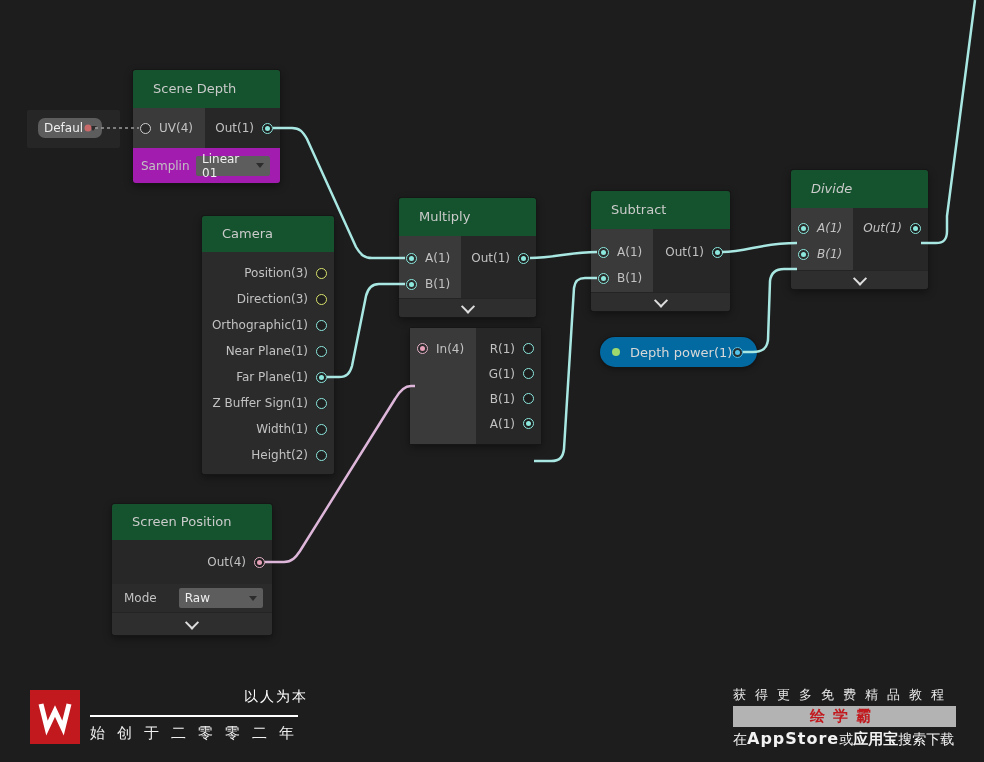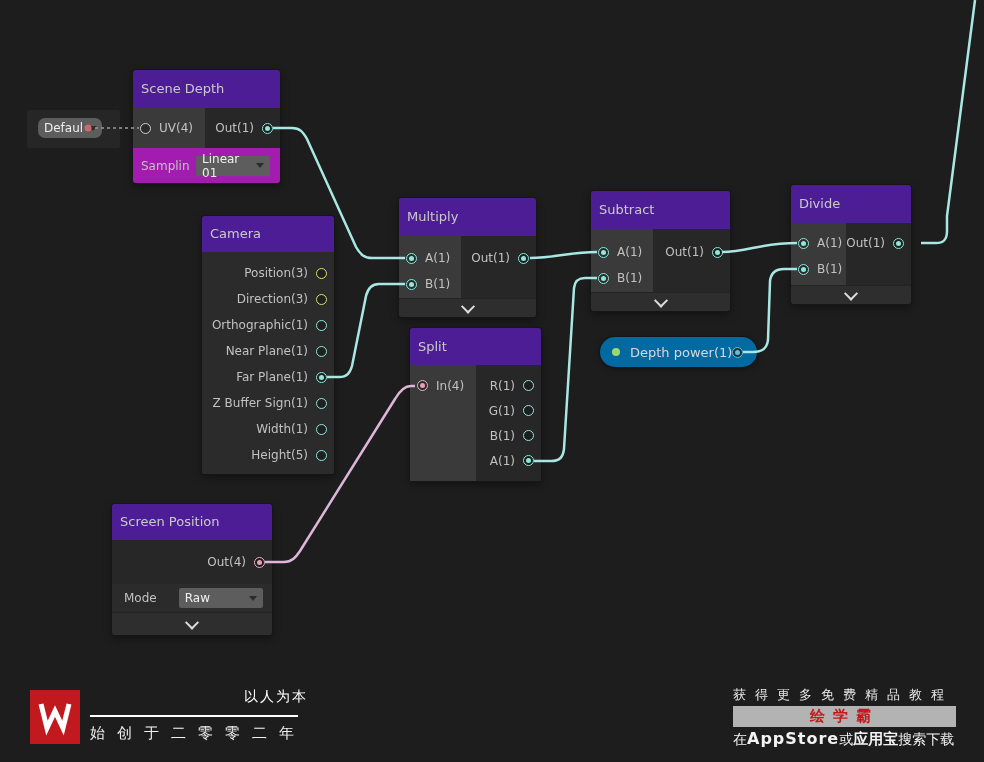--- a/index.html
+++ b/index.html
@@ -1,22 +1,22 @@
 <!DOCTYPE html>
 <html><head>
 <meta charset="utf-8">
 <style>
   html,body{margin:0;padding:0;background:#151515;}
   #canvas{position:relative;width:984px;height:762px;background:#1d1d1e;overflow:hidden;
           font-family:"DejaVu Sans","Liberation Sans",sans-serif;font-size:12px;color:#c6c6c6;}
   
   .node{position:absolute;background:#2e2e2f;border-radius:3px;
         box-shadow:0 0 0 1px #161617,0 3px 8px rgba(0,0,0,.45);}
-  .ntitle{height:38px;line-height:38px;padding:0 8px;font-size:13px;color:#cbcbcb;
-          background:#4c1d95;border-radius:3px 3px 0 0;box-sizing:border-box;}
+  .ntitle{height:38px;line-height:38px;padding:0 20px;font-size:13px;color:#cbcbcb;
+          background:#14532d;border-radius:3px 3px 0 0;box-sizing:border-box;}
   .nbody{display:flex;background:#272728;}
   .incol{background:#3a3a3b;}
   .outcol{background:#272728;flex:1;}
   .row{display:flex;align-items:center;height:26px;}
   .row.in .port{margin-left:7px;margin-right:8px;}
   .row.out{justify-content:flex-end;}
   .row.out .port{margin-right:7px;margin-left:8px;}
   .plabel{color:#c2c2c2;font-size:12px;white-space:nowrap;}
   .port{position:relative;width:11px;height:11px;border-radius:50%;flex:none;
         box-sizing:border-box;border:1.5px solid #8ce8dd;background:rgba(0,0,0,.25);}
@@ -118,21 +118,21 @@
         </div>
       <div class="row out">
         <span class="plabel">Z Buffer Sign(1)</span>
         <span class="port p-teal"></span>
         </div>
       <div class="row out">
         <span class="plabel">Width(1)</span>
         <span class="port p-teal"></span>
         </div>
       <div class="row out">
-        <span class="plabel">Height(5)</span>
+        <span class="plabel">Height(2)</span>
         <span class="port p-teal"></span>
         </div>
     </div>
   </div>
 
   <div class="node" style="left:399px;top:198px;width:137px;">
     <div class="ntitle">Multiply</div>
     <div class="nbody" style="height:62px;">
       <div class="incol" style="width:62px;padding-top:9px;">
         <div class="row in">
@@ -150,21 +150,20 @@
           <span class="port p-teal on"></span>
           </div>
       </div>
     </div>
     <div class="chevstrip">
       <span class="chev"></span>
       </div>
   </div>
 
   <div class="node" style="left:410px;top:328px;width:131px;">
-    <div class="ntitle" style="height:37px;line-height:37px;">Split</div>
     <div class="nbody" style="height:116px;">
       <div class="incol" style="width:66px;padding-top:8px;">
         <div class="row in" style="height:25px;">
             <span class="port p-pink on"></span>
           <span class="plabel">In(4)</span>
           </div>
       </div>
       <div class="outcol" style="padding-top:8px;">
         <div class="row out" style="height:25px;">
             <span class="plabel">R(1)</span>
@@ -204,21 +203,21 @@
             <span class="plabel">Out(1)</span>
           <span class="port p-teal on"></span>
           </div>
       </div>
     </div>
     <div class="chevstrip">
       <span class="chev"></span>
       </div>
   </div>
 
-  <div class="node" style="left:791px;top:185px;width:120px;">
+  <div class="node" style="left:791px;top:170px;width:137px;font-style:italic;">
     <div class="ntitle">Divide</div>
     <div class="nbody" style="height:62px;">
       <div class="incol" style="width:62px;padding-top:7px;">
         <div class="row in">
             <span class="port p-teal on"></span>
           <span class="plabel">A(1)</span>
           </div>
         <div class="row in">
             <span class="port p-teal on"></span>
           <span class="plabel">B(1)</span>

